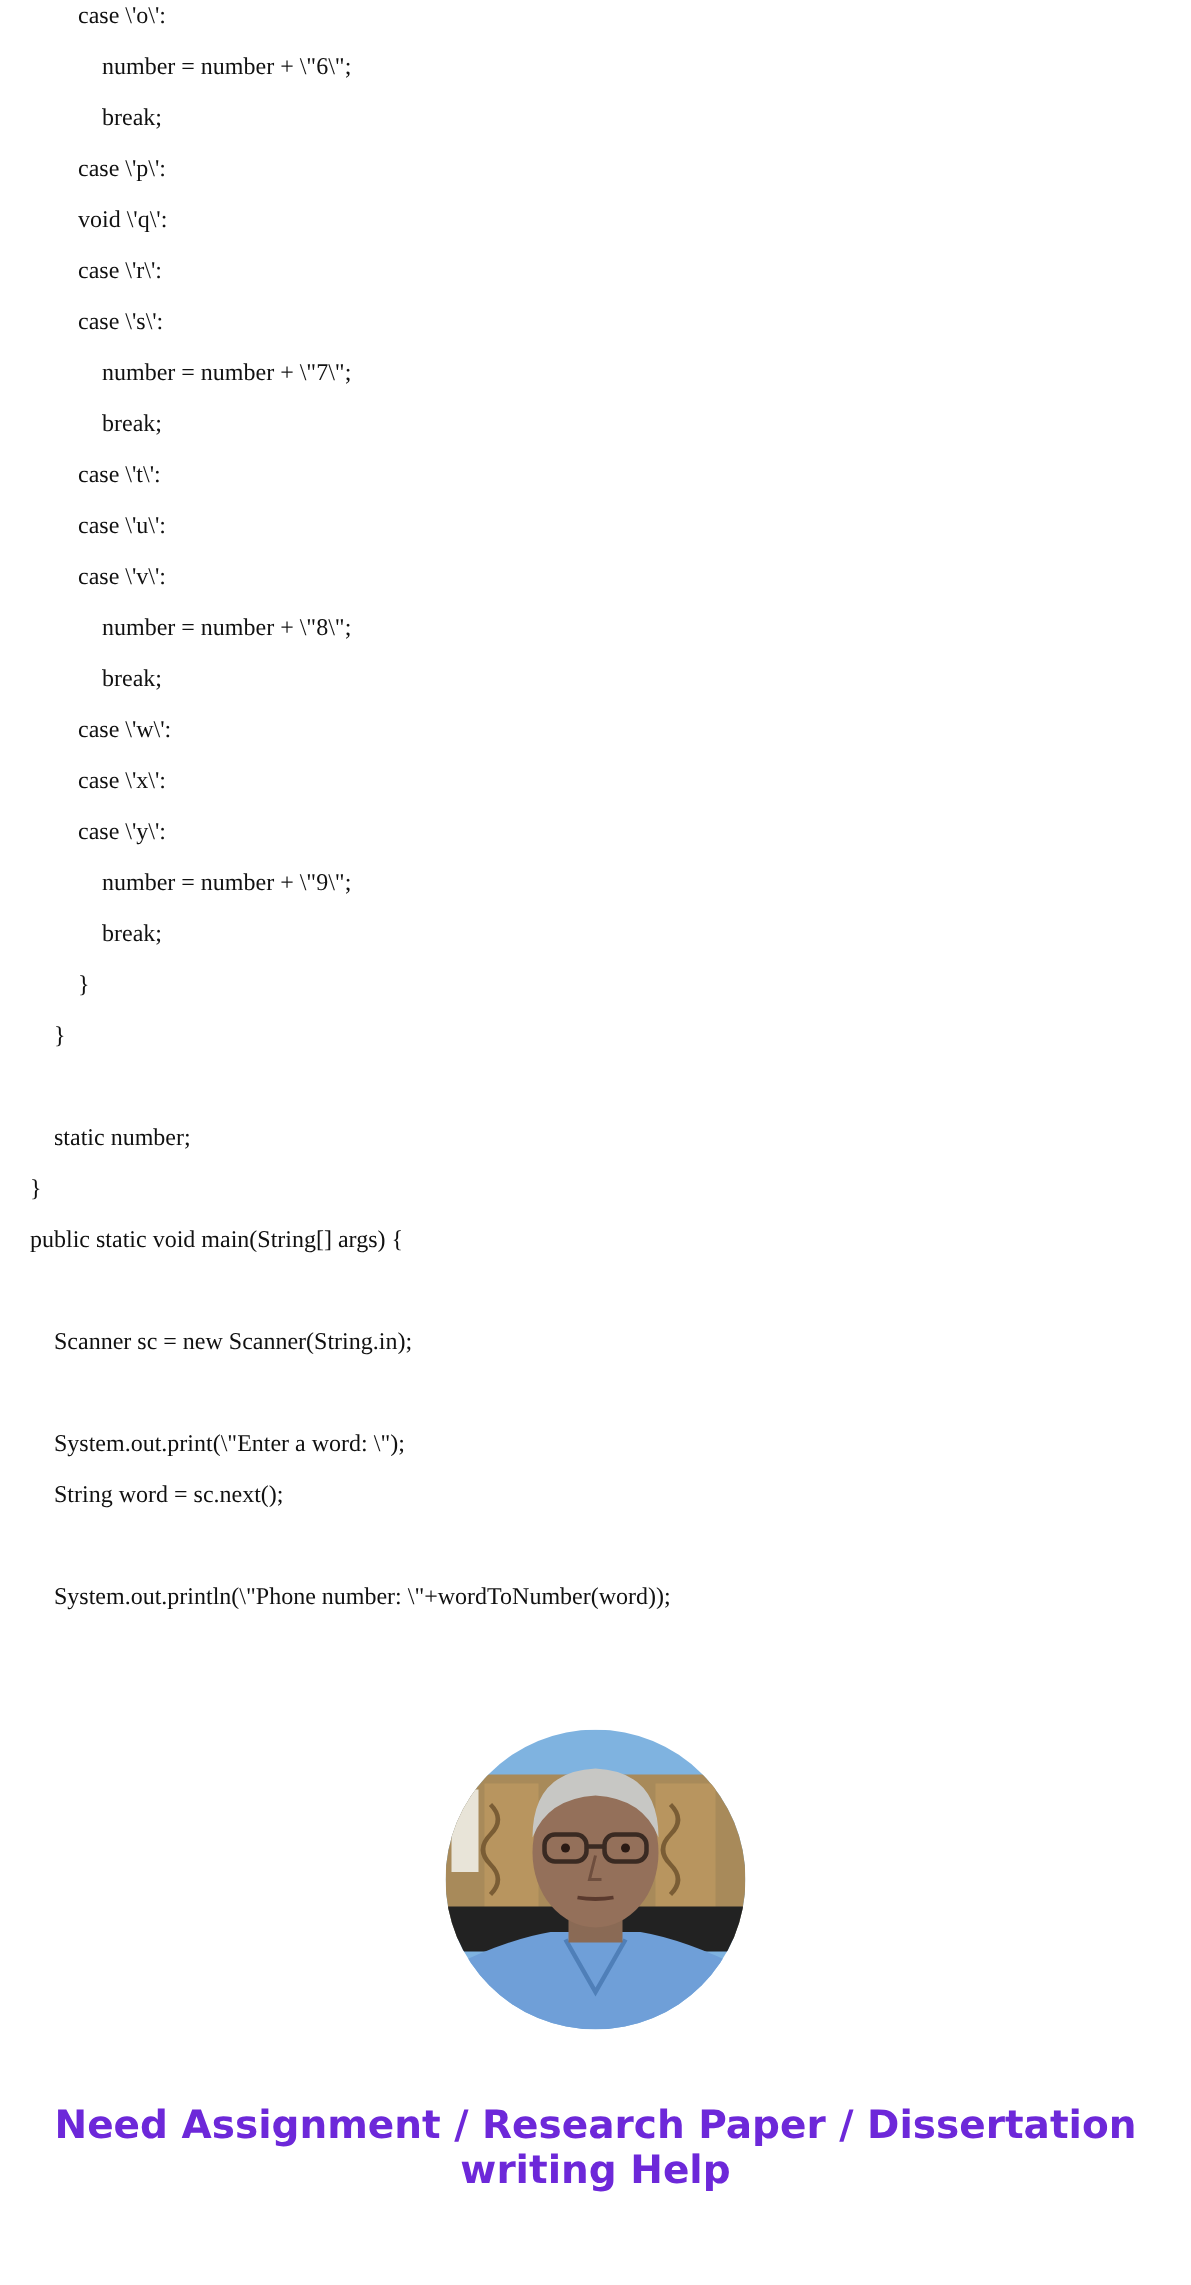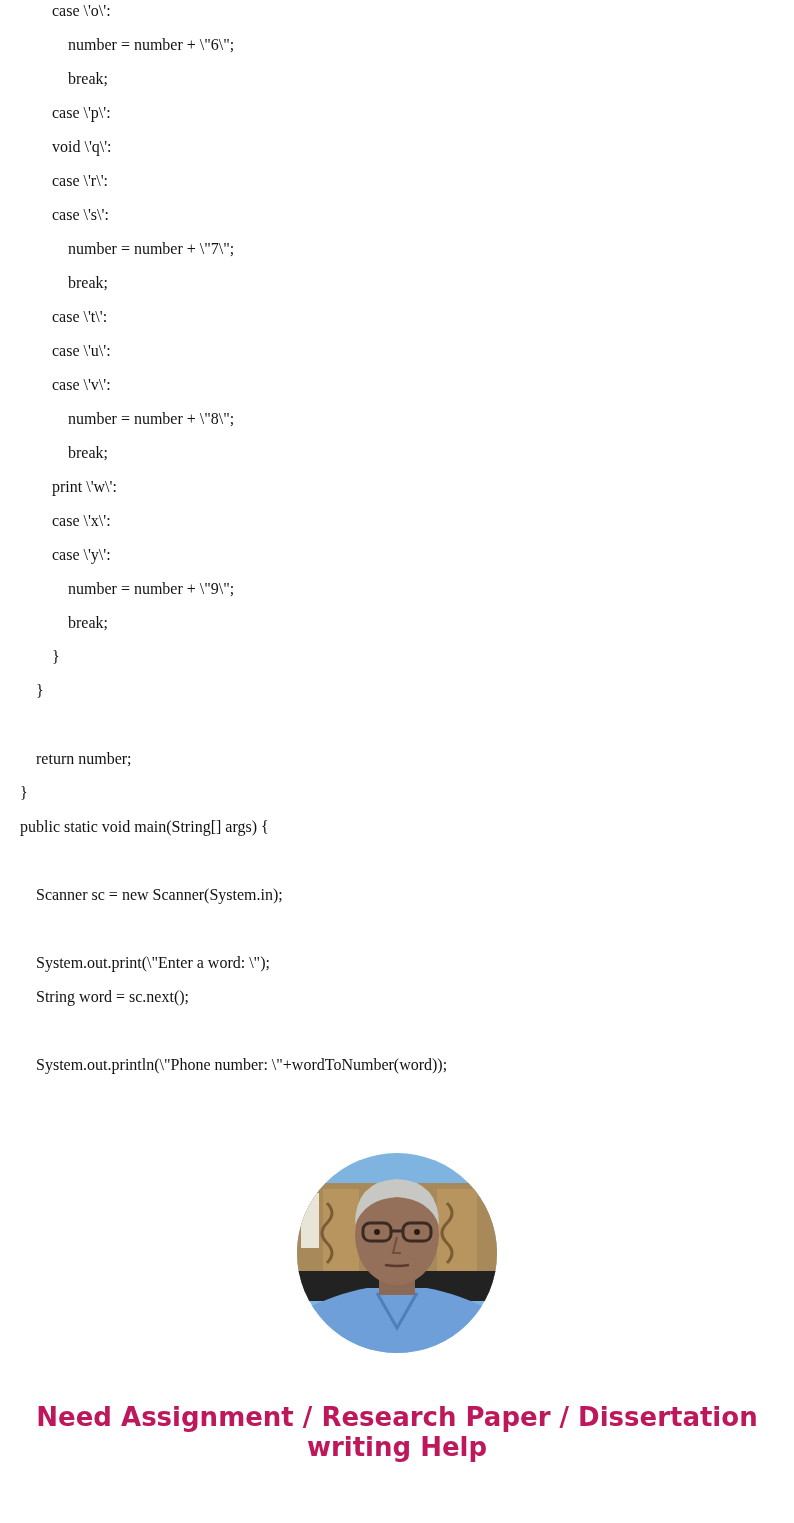--- a/index.html
+++ b/index.html
@@ -49,21 +49,21 @@
     .promo {
       position: absolute;
       left: 0;
       top: 1402px;
       width: 794px;
       text-align: center;
       font-family: "DejaVu Sans", sans-serif;
       font-weight: bold;
       font-size: 26px;
       line-height: 30px;
-      color: #be185d;
+      color: #6d28d9;
     }
     .promo div { white-space: nowrap; }
   </style>
 </head>
 <body>
 
 <div class="code">
   <div class="line i2"><span>case \'o\':</span></div>
   <div class="line i3"><span>number = number + \"6\";</span></div>
   <div class="line i3"><span>break;</span></div>
@@ -71,33 +71,33 @@
   <div class="line i2"><span>void \'q\':</span></div>
   <div class="line i2"><span>case \'r\':</span></div>
   <div class="line i2"><span>case \'s\':</span></div>
   <div class="line i3"><span>number = number + \"7\";</span></div>
   <div class="line i3"><span>break;</span></div>
   <div class="line i2"><span>case \'t\':</span></div>
   <div class="line i2"><span>case \'u\':</span></div>
   <div class="line i2"><span>case \'v\':</span></div>
   <div class="line i3"><span>number = number + \"8\";</span></div>
   <div class="line i3"><span>break;</span></div>
-  <div class="line i2"><span>print \'w\':</span></div>
+  <div class="line i2"><span>case \'w\':</span></div>
   <div class="line i2"><span>case \'x\':</span></div>
   <div class="line i2"><span>case \'y\':</span></div>
   <div class="line i3"><span>number = number + \"9\";</span></div>
   <div class="line i3"><span>break;</span></div>
   <div class="line i2"><span>}</span></div>
   <div class="line i1"><span>}</span></div>
   <div class="line i1"><span></span></div>
-  <div class="line i1"><span>return number;</span></div>
+  <div class="line i1"><span>static number;</span></div>
   <div class="line i0"><span>}</span></div>
   <div class="line i0"><span>public static void main(String[] args) {</span></div>
   <div class="line i1"><span></span></div>
-  <div class="line i1"><span>Scanner sc = new Scanner(System.in);</span></div>
+  <div class="line i1"><span>Scanner sc = new Scanner(String.in);</span></div>
   <div class="line i1"><span></span></div>
   <div class="line i1"><span>System.out.print(\"Enter a word: \");</span></div>
   <div class="line i1"><span>String word = sc.next();</span></div>
   <div class="line i1"><span></span></div>
   <div class="line i1"><span>System.out.println(\"Phone number: \"+wordToNumber(word));</span></div>
 </div>
 
 <div class="avatar-wrap">
   <svg width="200" height="200" viewBox="0 0 200 200">
 

